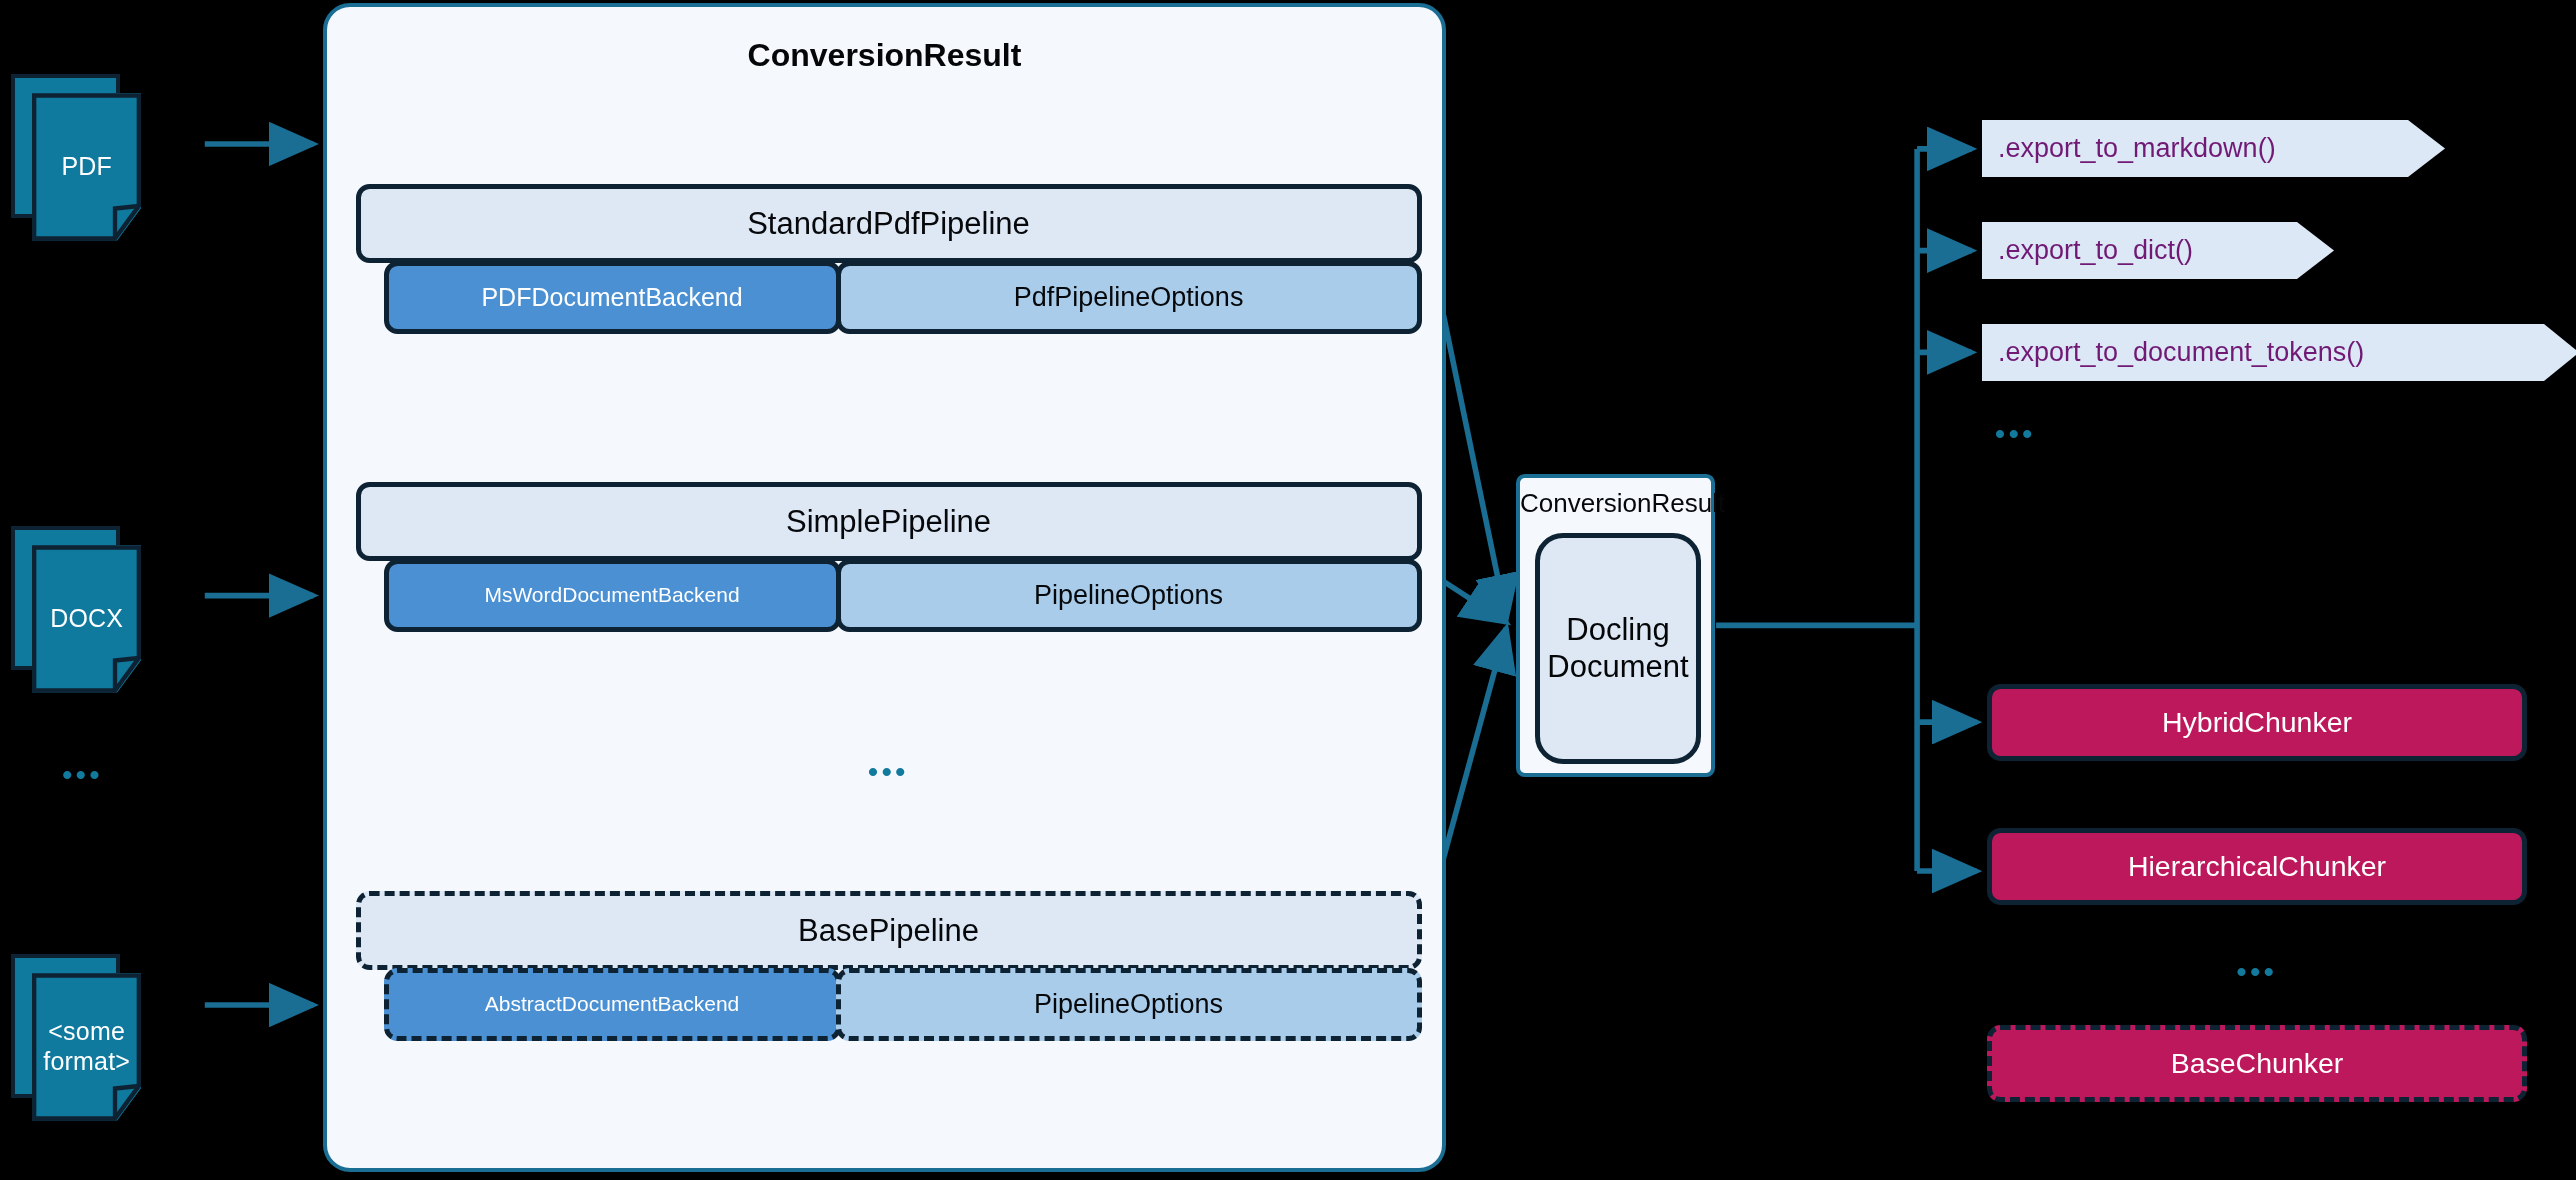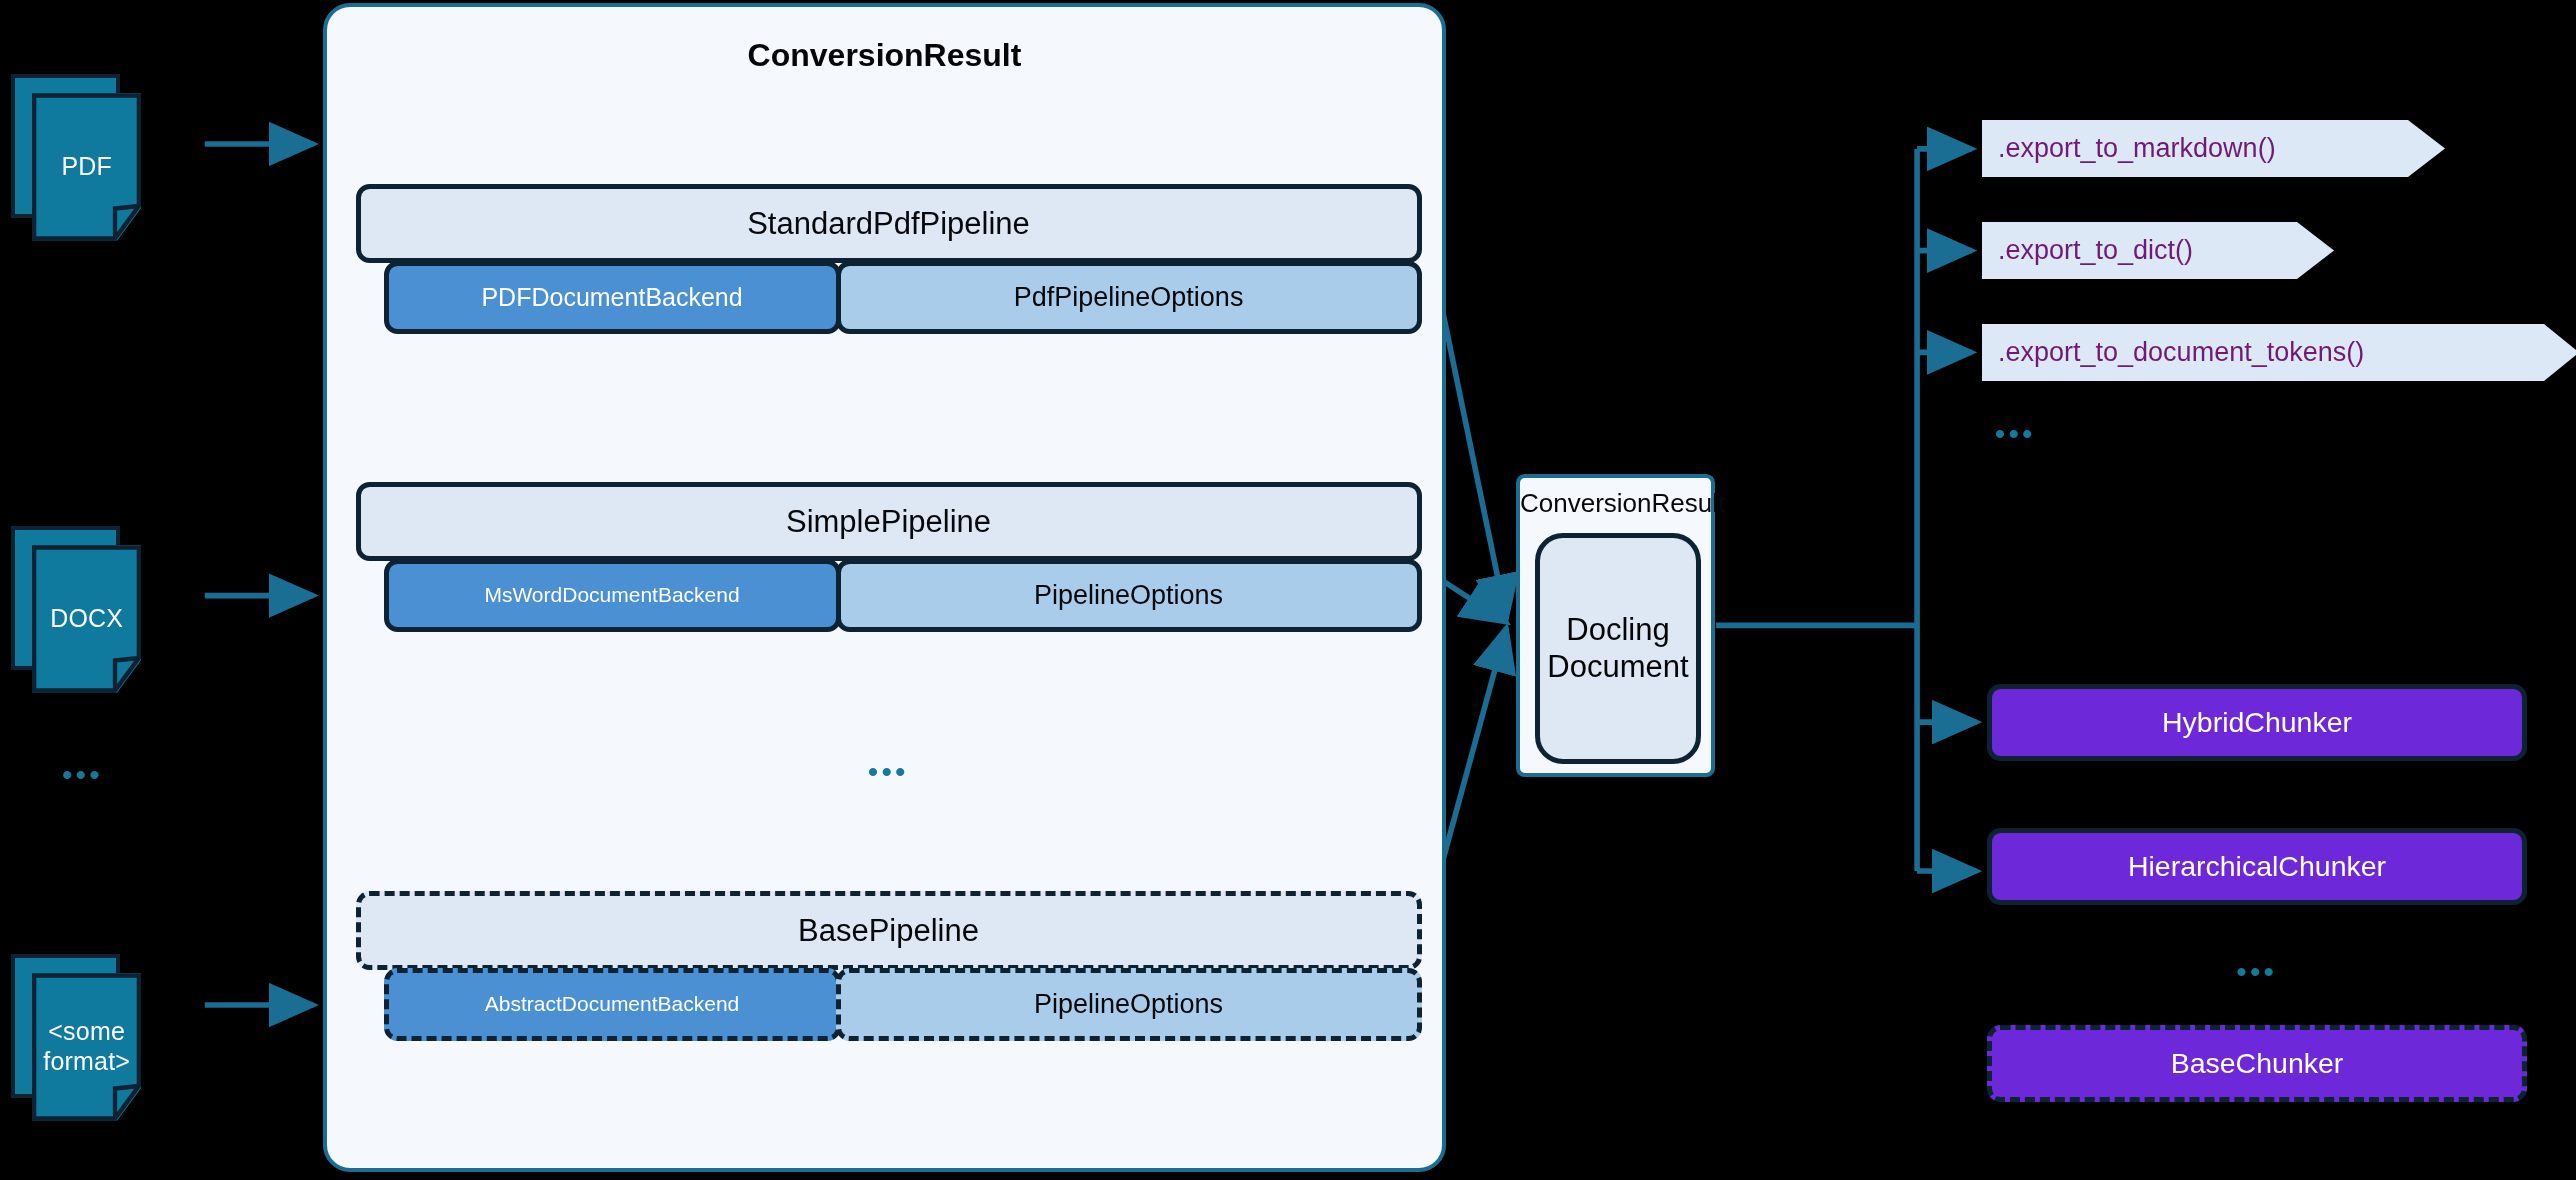--- a/index.html
+++ b/index.html
@@ -63,21 +63,21 @@
       clip-path:polygon(0 0,calc(100% - 37px) 0,100% 50%,calc(100% - 37px) 100%,0 100%);}
   .e2{left:1982px;top:222px;width:352px;
       clip-path:polygon(0 0,calc(100% - 37px) 0,100% 50%,calc(100% - 37px) 100%,0 100%);}
   .e3{left:1982px;top:324px;width:597px;
       clip-path:polygon(0 0,calc(100% - 35px) 0,100% 50%,calc(100% - 35px) 100%,0 100%);}
   .export-dots{position:absolute;left:1995px;top:417px;
       color:#127a9c;font-size:28.5px;letter-spacing:3.7px;font-weight:bold;}
 
   
   .chunker{position:absolute;left:1987px;width:540px;height:77px;
-      background:#6d28d9;border:5.6px solid #0d2233;border-radius:13.6px;box-sizing:border-box;
+      background:#be185d;border:5.6px solid #0d2233;border-radius:13.6px;box-sizing:border-box;
       display:flex;align-items:center;justify-content:center;}
   .chunker span{color:#fff;font-size:28.5px;}
   .chunker.dash{border-style:dashed;}
   .ck1{top:684px;}
   .ck2{top:828px;}
   .ck3{top:1025px;}
   .chunk-dots{position:absolute;left:1987px;top:955px;width:540px;text-align:center;
       color:#127a9c;font-size:28.5px;letter-spacing:3.7px;font-weight:bold;}
 </style>
 </head>

